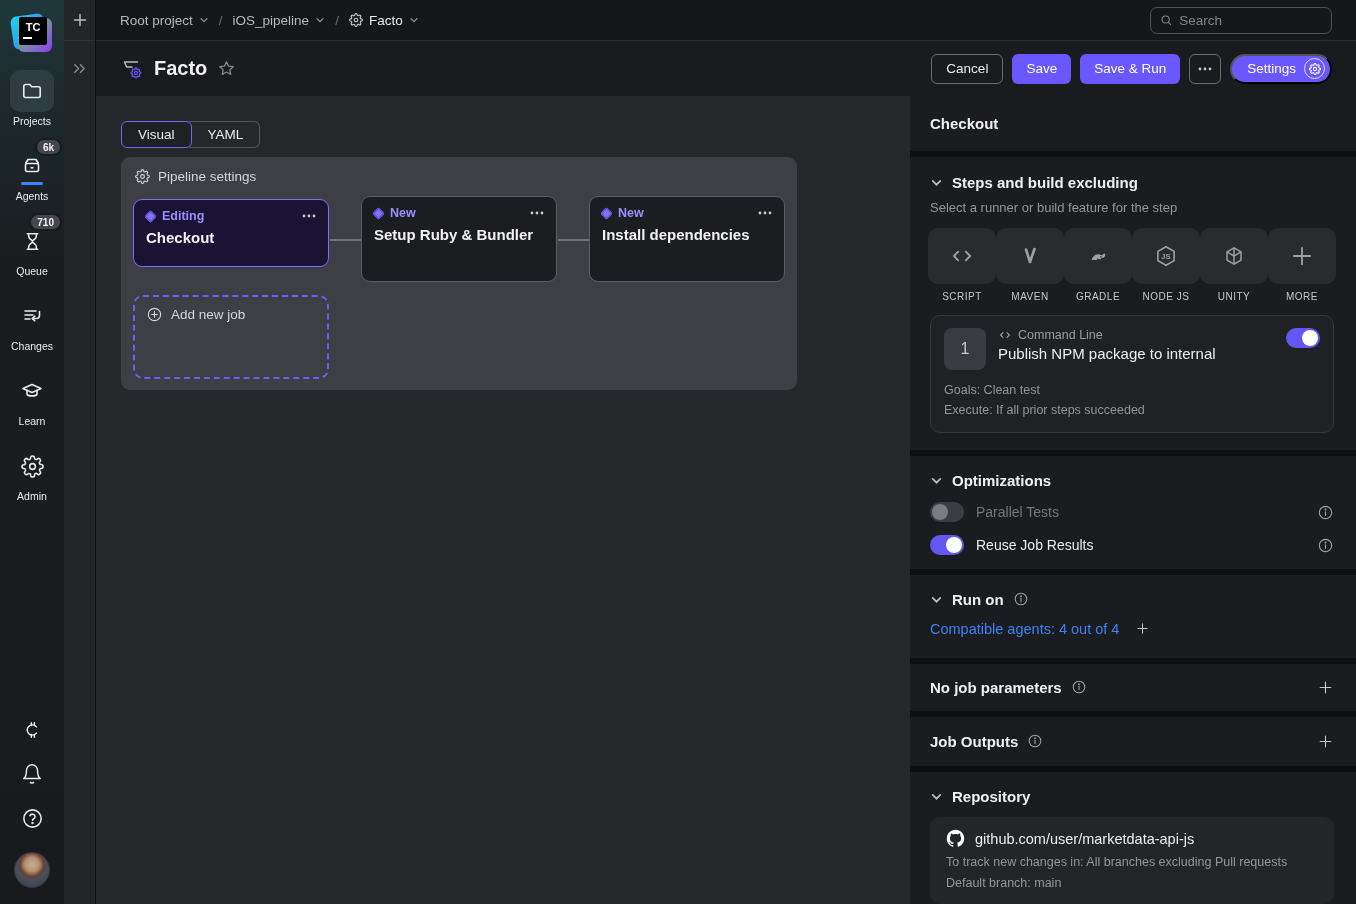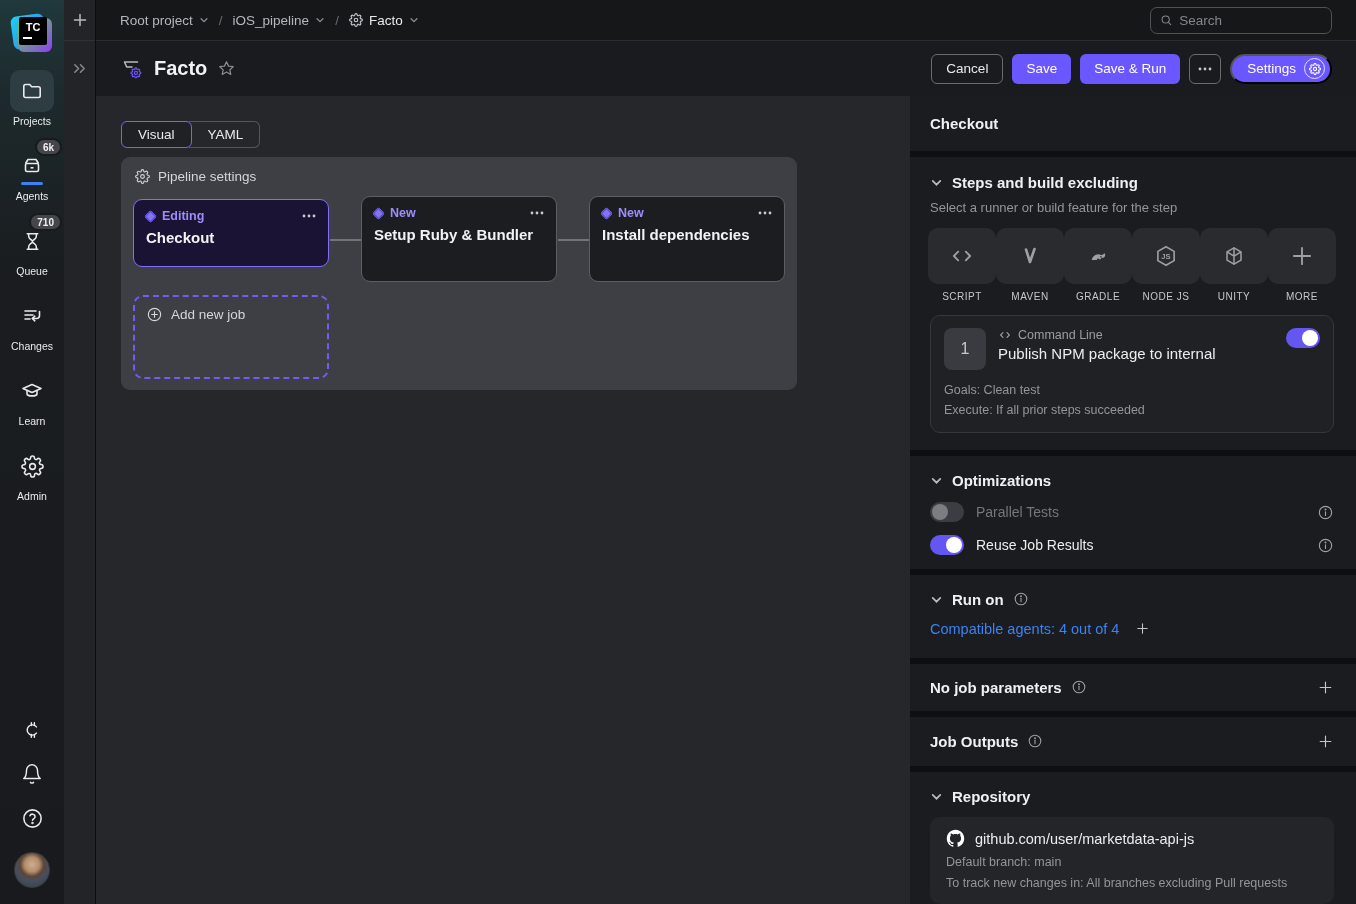--- a/index.html
+++ b/index.html
@@ -609,17 +609,17 @@
         </svg>
       <span class="sec-title">Repository</span>
     </div>
     <div class="repocard">
       <div class="repo-top">
         <svg width="19" height="19" viewBox="0 0 24 24" fill="#fff">
             <path d="M12 1C5.9 1 1 5.9 1 12c0 4.9 3.1 9 7.5 10.5.5.1.7-.2.7-.5v-1.9c-3 .7-3.7-1.3-3.7-1.3-.5-1.3-1.2-1.6-1.2-1.6-1-.7.1-.7.1-.7 1.1.1 1.7 1.1 1.7 1.1 1 1.7 2.6 1.2 3.2.9.1-.7.4-1.2.7-1.5-2.4-.3-5-1.2-5-5.4 0-1.2.4-2.2 1.1-3-.1-.3-.5-1.4.1-2.9 0 0 .9-.3 3 1.1.9-.2 1.8-.4 2.8-.4s1.9.1 2.8.4c2.1-1.4 3-1.1 3-1.1.6 1.5.2 2.6.1 2.9.7.8 1.1 1.8 1.1 3 0 4.3-2.6 5.2-5.1 5.4.4.3.8 1 .8 2v3c0 .3.2.6.7.5C19.9 21 23 16.9 23 12c0-6.1-4.9-11-11-11z"></path>
           </svg>
         <span class="repo-url">github.com/user/marketdata-api-js</span>
       </div>
+      <div class="repo-line">To track new changes in: All branches excluding Pull requests</div>
       <div class="repo-line">Default branch: main</div>
-      <div class="repo-line">To track new changes in: All branches excluding Pull requests</div>
     </div>
   </div>
 </div>
 
 </body></html>

